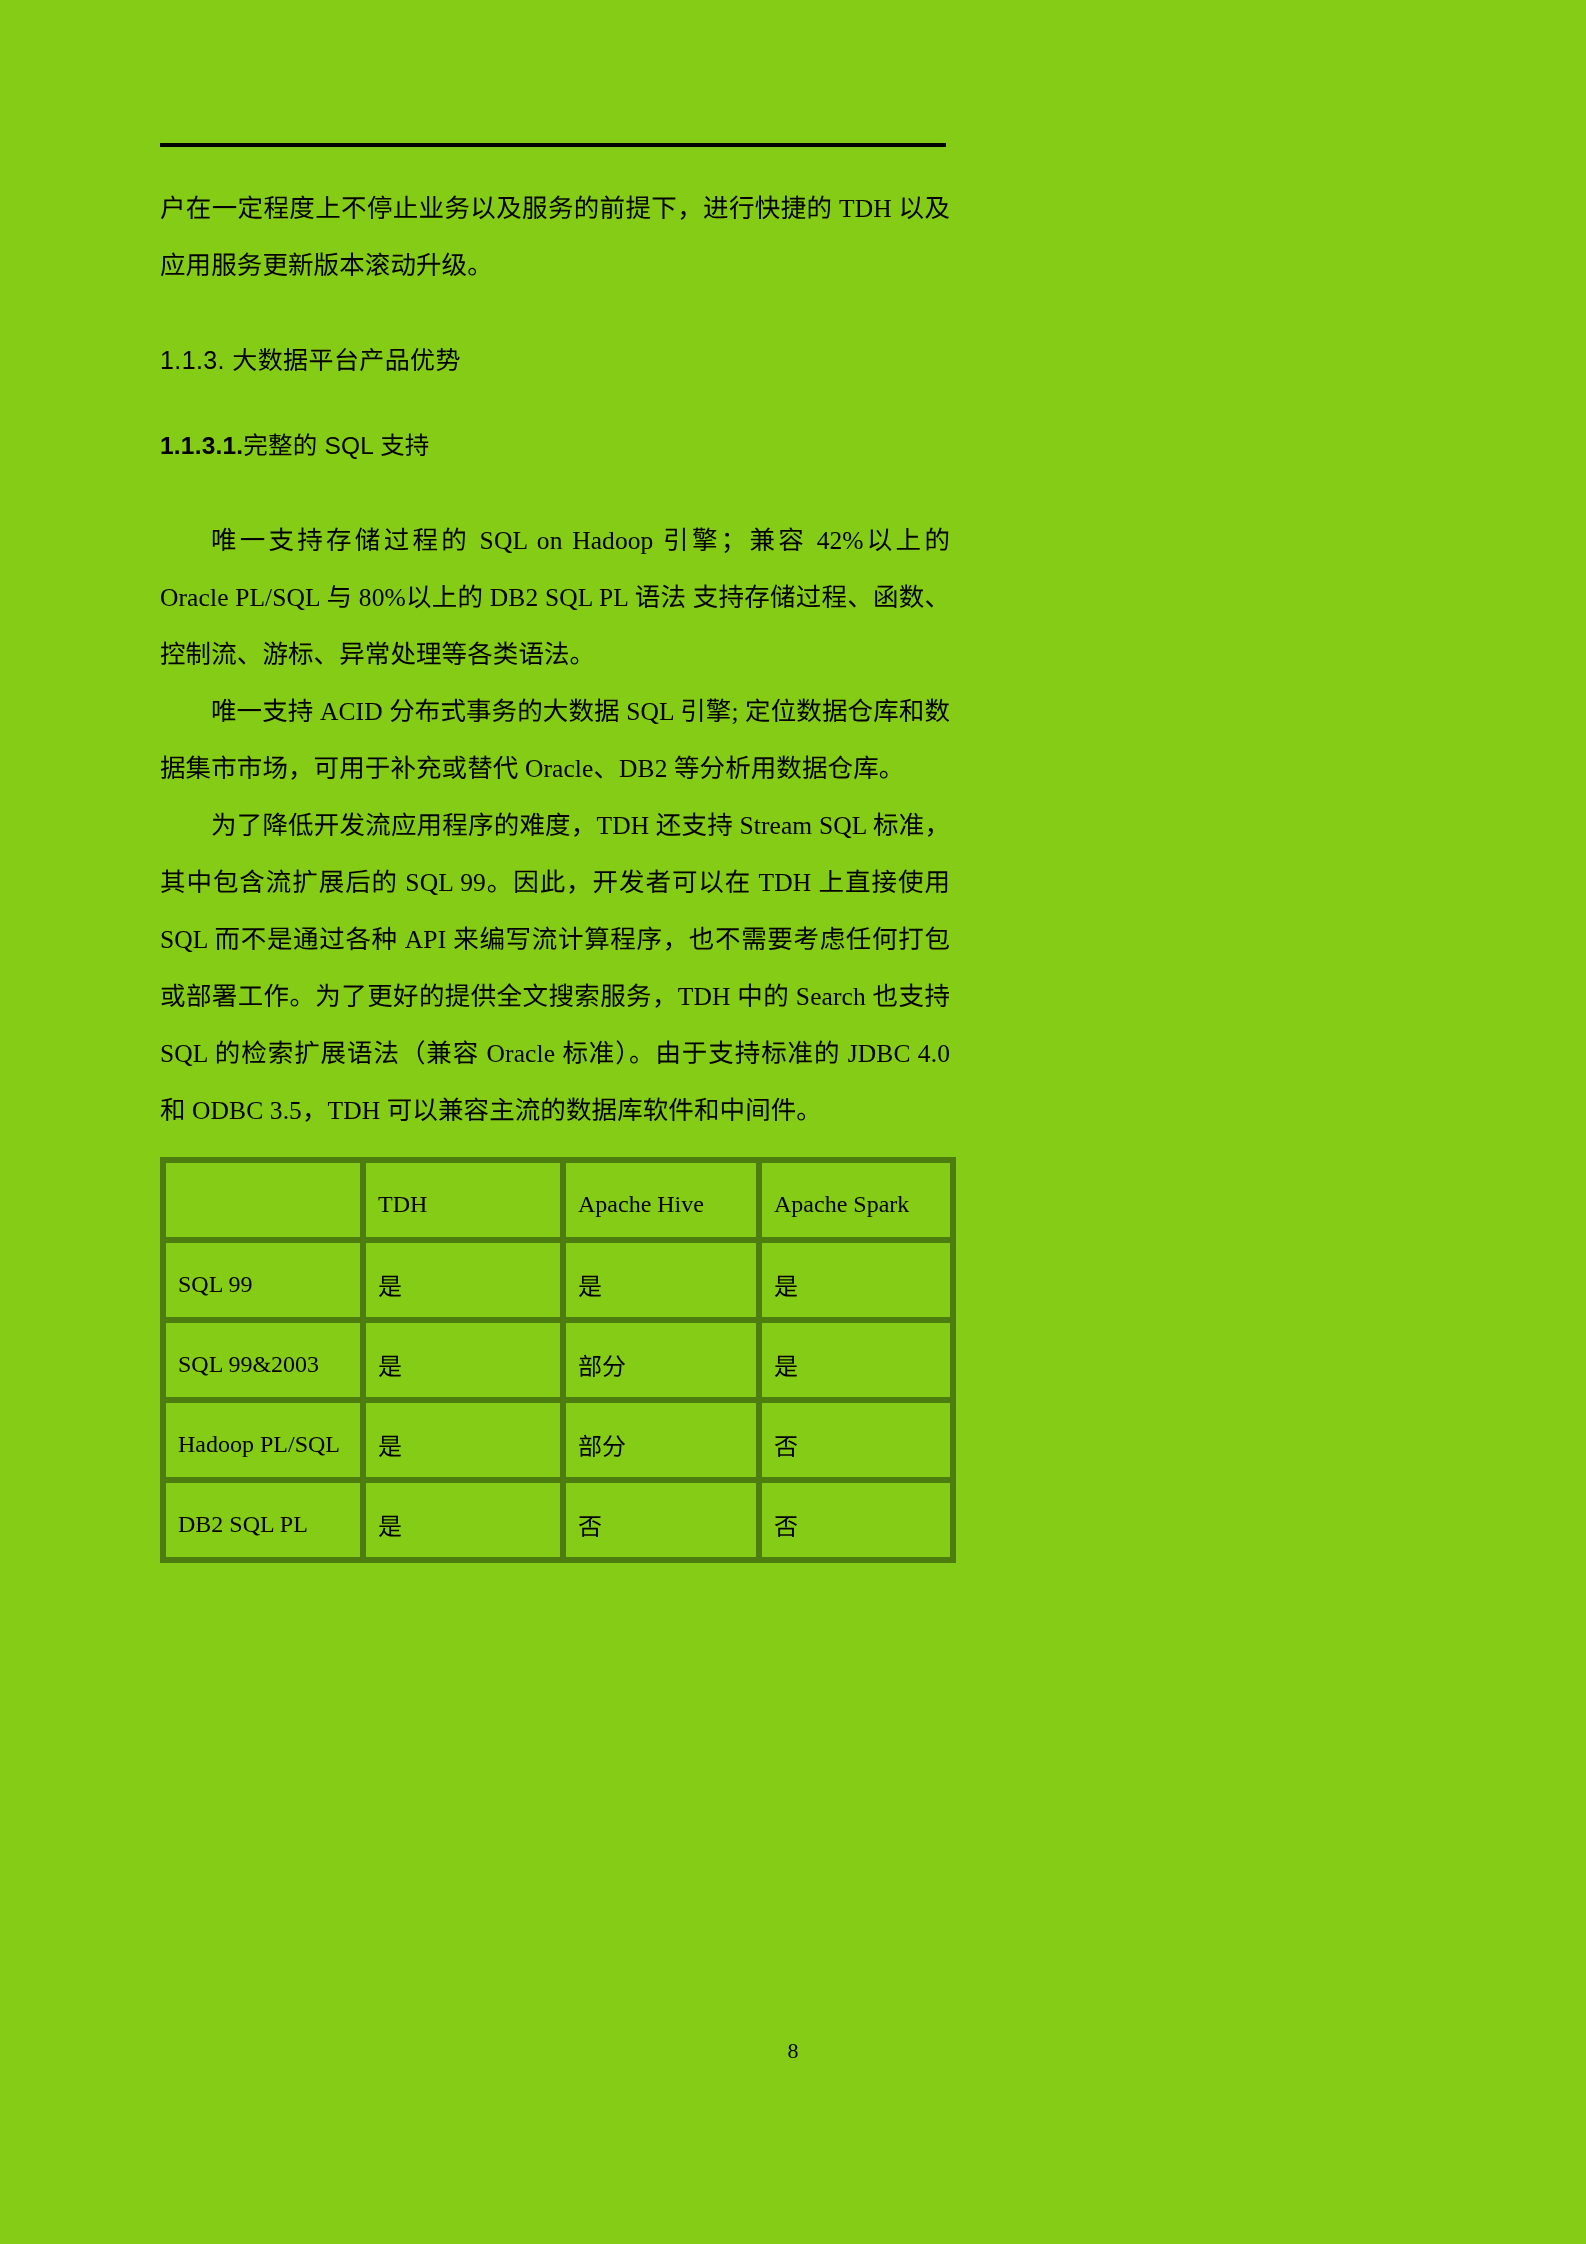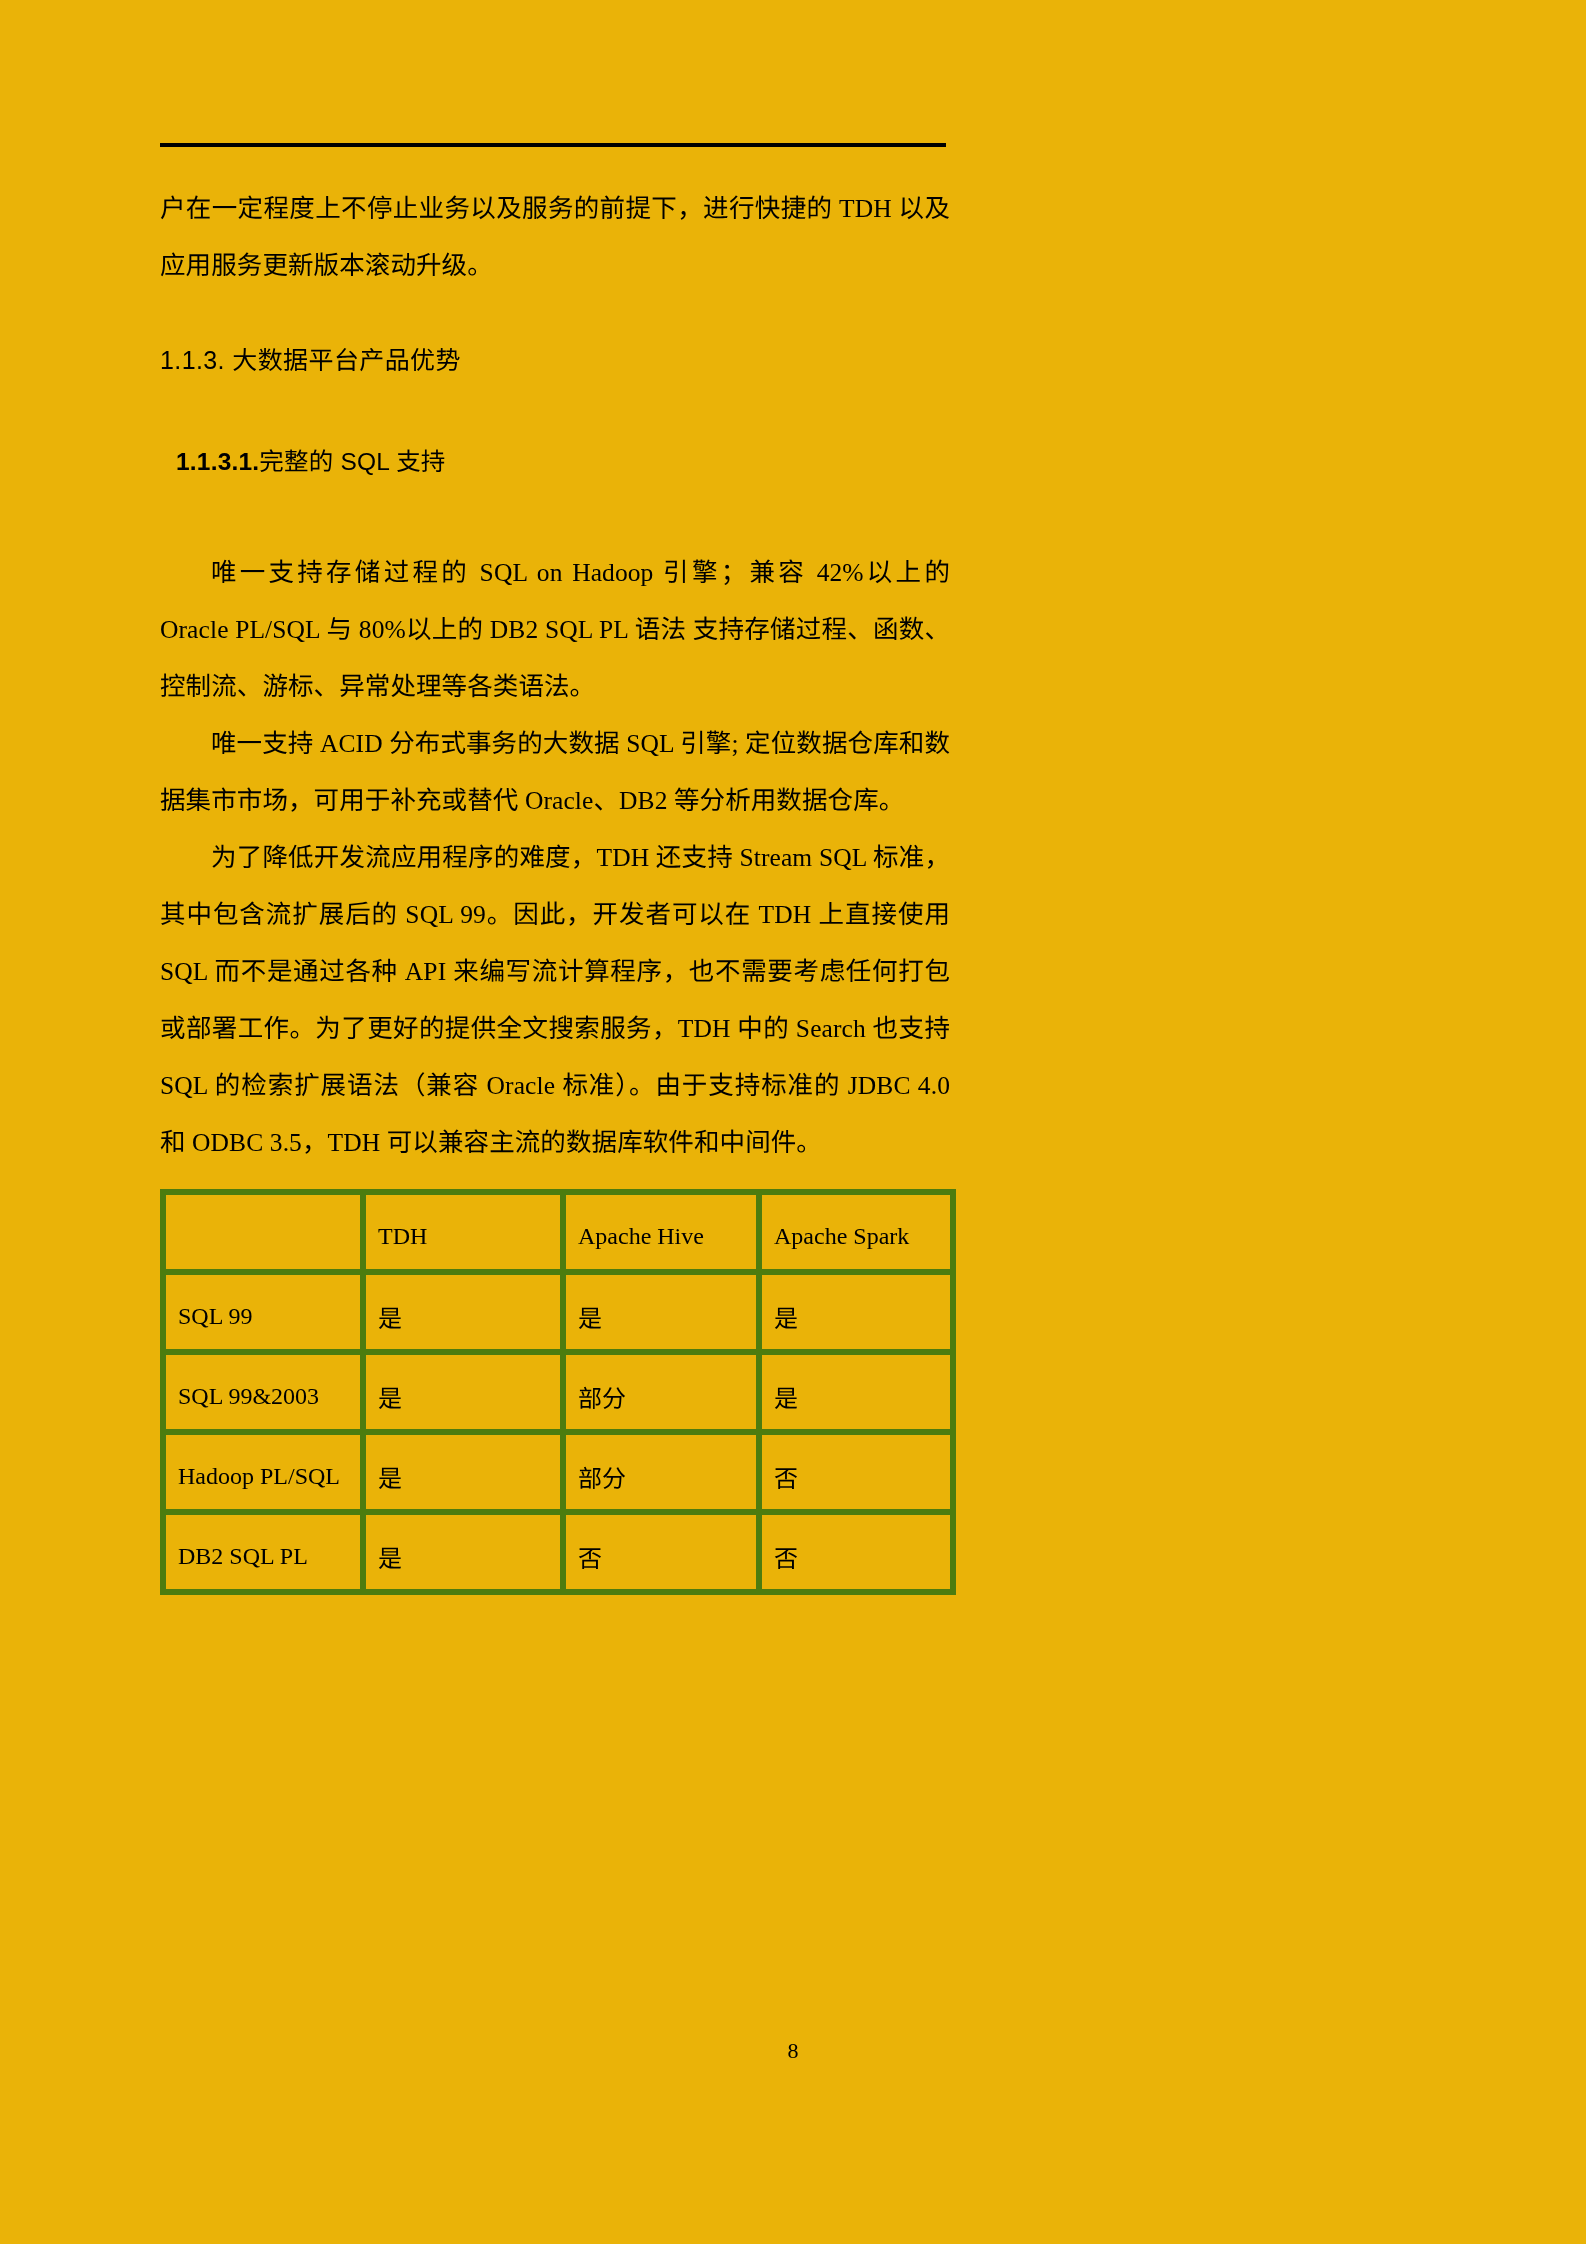--- a/index.html
+++ b/index.html
@@ -15,21 +15,21 @@
     color: #000000;
     overflow: hidden;
   }
 
   .page {
     position: absolute;
     left: 0;
     top: 0;
     width: 1586px;
     height: 2244px;
-    background: #eab308;
+    background: #84cc16;
   }
 
   
   .header-rule {
     position: absolute;
     left: 160px;
     top: 143px;
     width: 786px;
     height: 4px;
     background: #000;
@@ -62,21 +62,21 @@
   
   h2.h-sec {
     margin: 0;
     font-family: "Liberation Sans", "DejaVu Sans", sans-serif;
     font-size: 25px;
     font-weight: 400;
     line-height: 40px;
     letter-spacing: 0.4px;
   }
   h3.h-sub {
-    margin: 16px;
+    margin: 0;
     font-family: "Liberation Sans", "DejaVu Sans", sans-serif;
     font-size: 24.5px;
     font-weight: 700;
     line-height: 40px;
     letter-spacing: 0.2px;
   }
   h3.h-sub .thin {
     font-weight: 400;
   }
 

